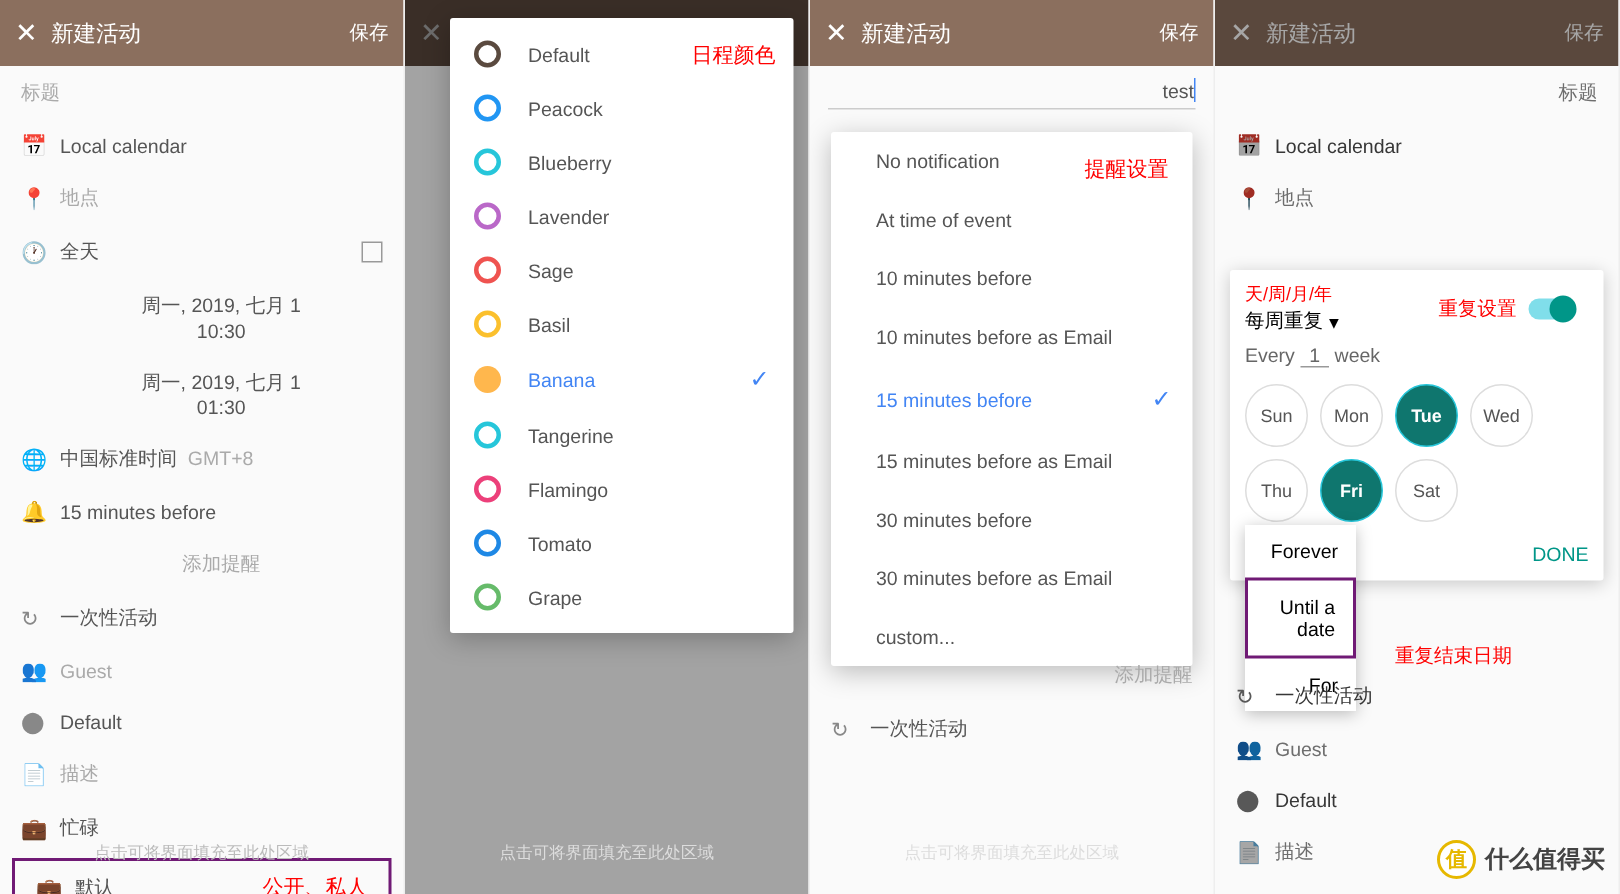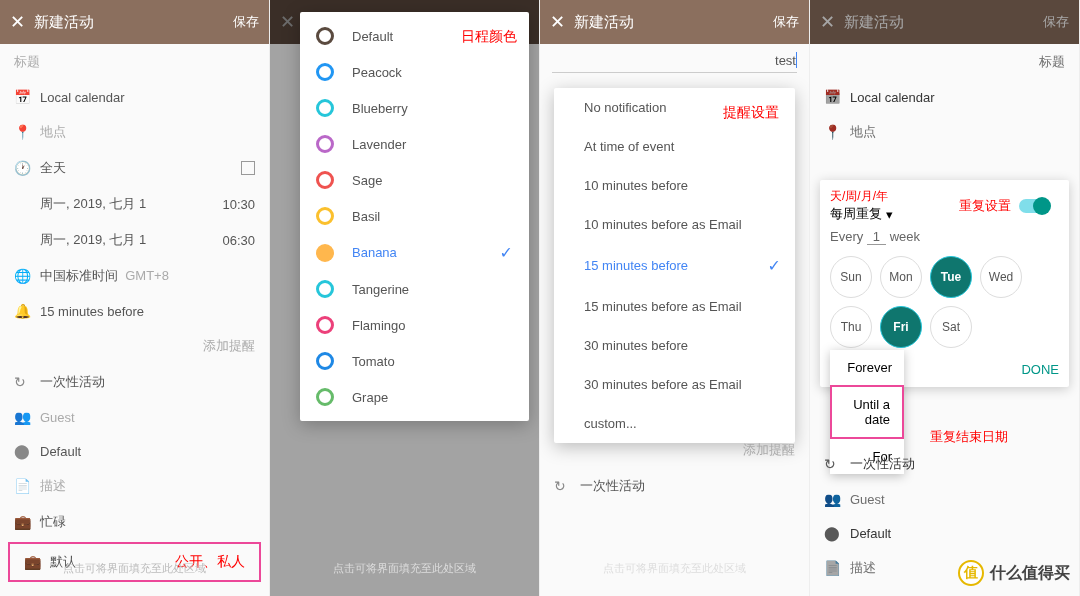--- a/index.html
+++ b/index.html
@@ -8,25 +8,25 @@
 .panel:last-of-type { border-right: none; }
 .hdr { height: 44px; background: #8b6f5e; display: flex; align-items: center; padding: 0 10px; color: #fff; }
 .hdr .x { font-size: 18px; width: 24px; }
 .hdr .title { flex: 1; font-size: 15px; font-weight: 500; }
 .hdr .save { font-size: 13px; }
 .dimmed { filter: brightness(0.65); }
 .row { display: flex; align-items: center; padding: 9px 14px; font-size: 13px; color: #555; justify-content: flex-end; }
 .row .ico { width: 26px; color: #888; font-size: 14px; }
 .row .txt { flex: 1; }
 .row .chk { width: 14px; height: 14px; border: 1.5px solid #999; }
-.sub { padding-left: 40px; font-size: 13px; color: #555; display: flex; }
+.sub { padding-left: 40px; font-size: 13px; color: #555; display: flex; flex-direction: column; }
 .sub .l { flex: 1; }
 .sub .r { }
 .faded { color: #aaa; }
-.redbox { border: 2px solid #ec4899; }
+.redbox { border: 2px solid #701a75; }
 .redtxt { color: #f00; }
 .footer-hint { position: absolute; bottom: 20px; width: 100%; text-align: center; font-size: 11px; color: #bbb; }
 .overlay { position: absolute; background: rgba(0,0,0,0.35); inset: 0; }
 .dialog { position: absolute; background: #fff; border-radius: 2px; box-shadow: 0 4px 18px rgba(0,0,0,0.25); }
 .color-row { display: flex; align-items: center; padding: 9px 16px; font-size: 13px; color: #555; }
 .cring { width: 18px; height: 18px; border-radius: 50%; margin-right: 18px; border: 3px solid; }
 .cfill { border: none; }
 .check { color: #4285f4; font-size: 16px; margin-left: auto; }
 .sel { color: #4285f4; }
 .notif-row { padding: 12px 14px; font-size: 13px; color: #555; display: flex; align-items: center; }
@@ -66,21 +66,21 @@
       <span class="ico">🕐</span>
       <span class="txt">全天</span>
       <span class="chk"></span>
     </div>
   <div class="sub row">
       <span class="l">周一, 2019, 七月 1</span>
       <span class="r">10:30</span>
     </div>
   <div class="sub row">
       <span class="l">周一, 2019, 七月 1</span>
-      <span class="r">06:30</span>
+      <span class="r">01:30</span>
     </div>
   <div class="row">
       <span class="ico">🌐</span>
       <span class="txt"><span>中国标准时间</span> &nbsp;<span class="faded">GMT+8</span></span>
     </div>
   <div class="row">
       <span class="ico">🔔</span>
       <span class="txt">15 minutes before</span>
     </div>
   <div class="sub row faded">

